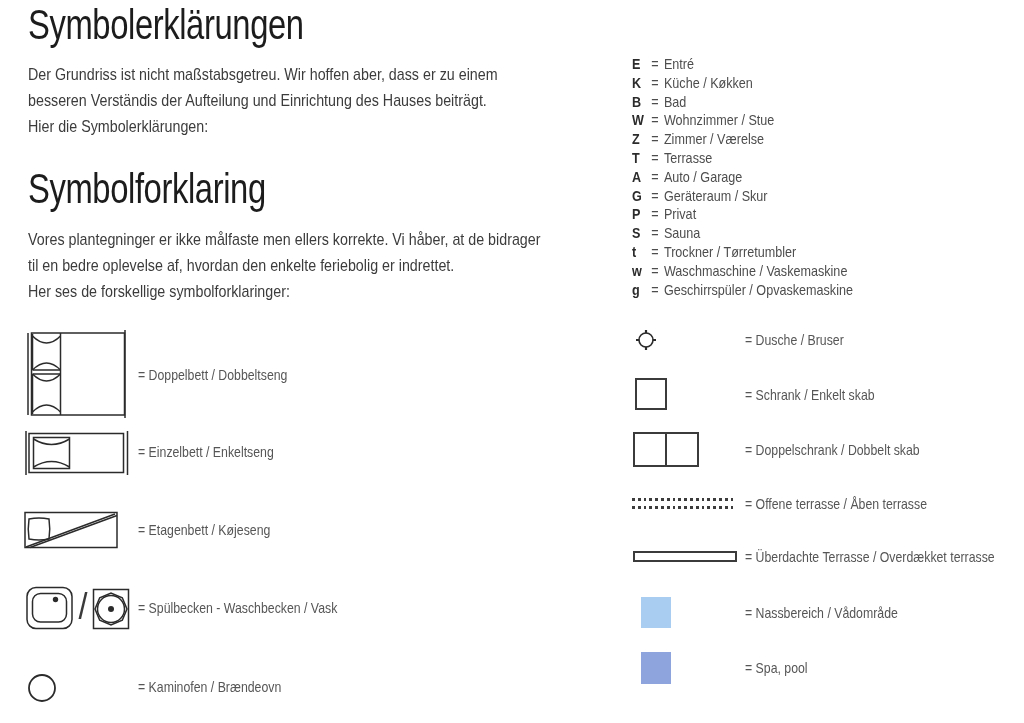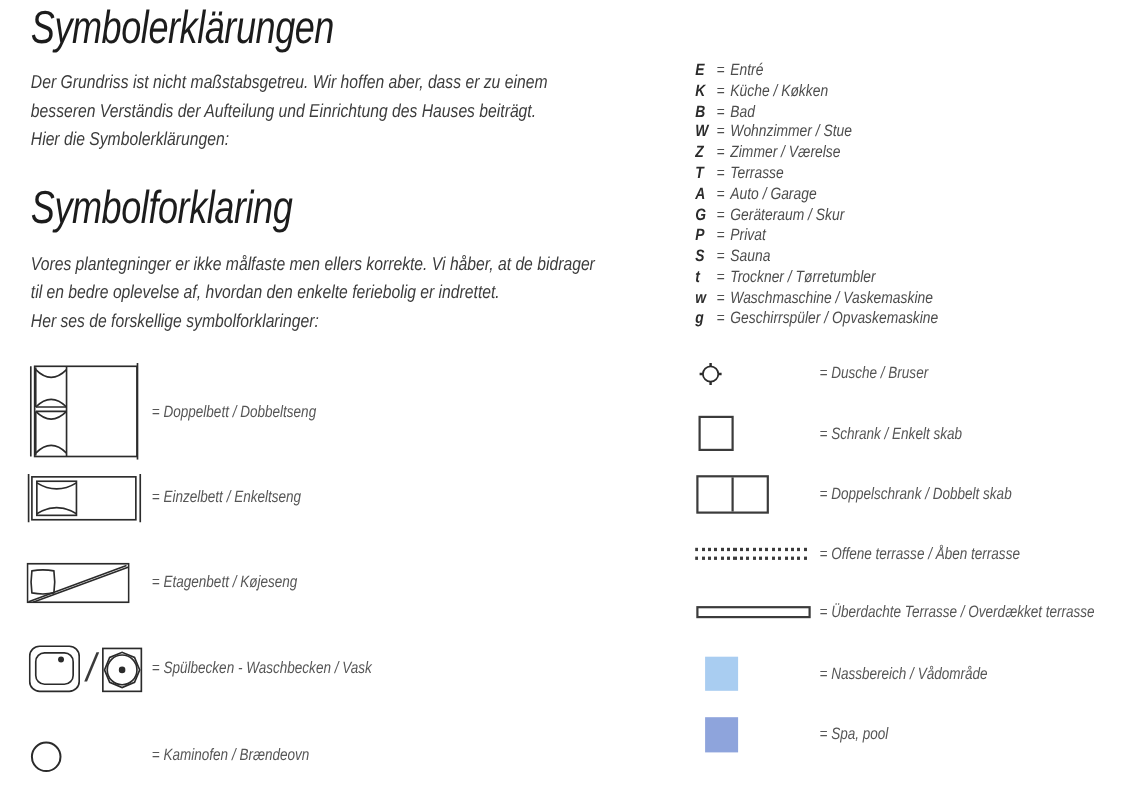--- a/index.html
+++ b/index.html
@@ -4,21 +4,20 @@
 <style>
   * { margin: 0; padding: 0; box-sizing: border-box; }
   html, body { background: #ffffff; }
   body { font-family: "Liberation Sans", "DejaVu Sans", sans-serif; }
   .page {
     position: relative;
     width: 1024px;
     height: 723px;
     background: #ffffff;
     overflow: hidden;
-    font-style: italic;
   }
   .abs { position: absolute; }
   .heading {
     font-size: 42px;
     font-weight: 500;
     color: #1c1c1c;
     letter-spacing: -0.5px;
     transform: scaleX(0.78);
     transform-origin: 0 0;
     white-space: nowrap;

